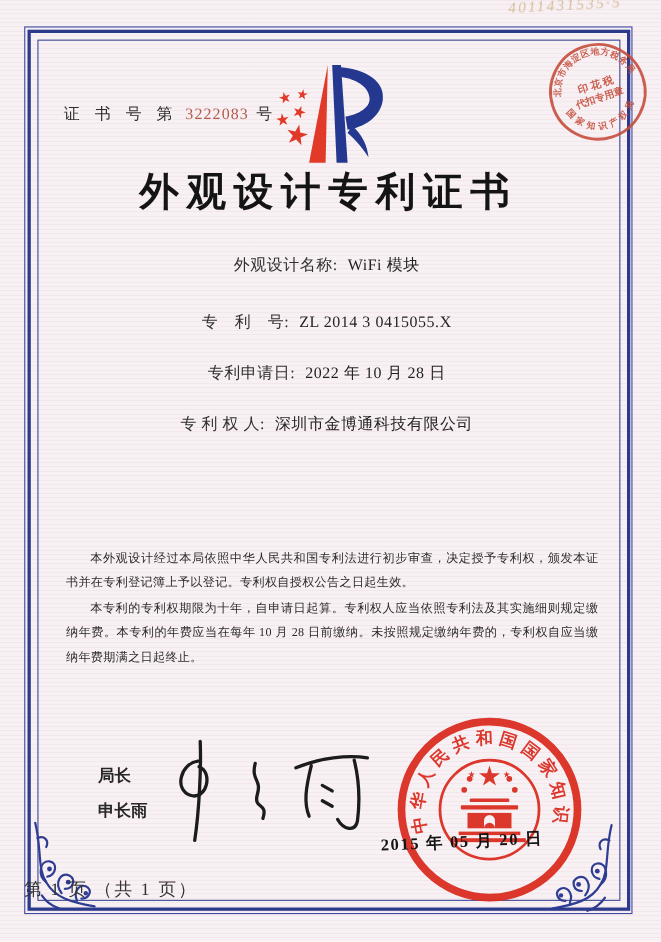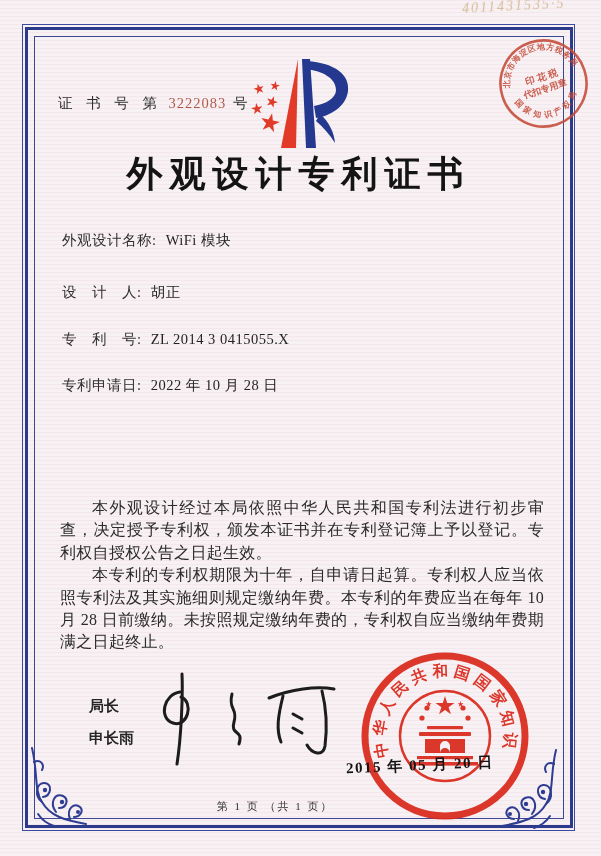--- a/index.html
+++ b/index.html
@@ -28,45 +28,45 @@
   .cert-no .prefix{ letter-spacing:5px; }
   .cert-no .num{ color:#b05a49; letter-spacing:1px; padding:0 3px; }
   .cert-no .suffix{ letter-spacing:1px; }
   
   .logo{ position:absolute; left:246px; top:56px; }
   
   .title{ position:absolute; left:22px; top:150px; width:553px; text-align:center;
     font-size:36px; font-weight:bold; letter-spacing:7px; color:#141414; }
   
   .fields{ position:absolute; left:62px; top:231px; width:470px; }
-  .field-row{ font-size:14.5px; color:#2f2f2f; margin-bottom:27.5px; letter-spacing:.5px; }
+  .field-row{ font-size:14.5px; color:#2f2f2f; margin-bottom:27.5px; letter-spacing:.5px;text-align:center; }
   .field-row:first-child{ margin-bottom:33px; }
   .field-label{ color:#2f2f2f; }
   .field-value{ color:#232323; padding-left:5px; }
   
   .body-text{ position:absolute; left:60px; top:497px; width:484px; }
-  .body-text p{ font-size:16px; line-height:22.4px; text-align:justify;
+  .body-text p{ font-size:11px; line-height:22.4px; text-align:justify;
     text-indent:2em; color:#2b2b2b; letter-spacing:.3px; }
   
   .sig-block{ position:absolute; left:89px; top:690px;
     font-family:"Liberation Sans","DejaVu Sans",sans-serif;
     font-size:15px; font-weight:600; color:#262626; line-height:32px; }
   .sig-svg{ position:absolute; left:136px; top:666px; }
   
   .tax-seal{ position:absolute; left:495px; top:35px; z-index:5; }
   .office-seal{ position:absolute; left:355px; top:646px; z-index:4; }
   .seal-date{ position:absolute; left:346px; top:756px; z-index:6;
     font-size:15px; font-weight:bold; color:#141414; letter-spacing:1.5px;
     transform:rotate(-2.5deg); }
   
   .flourish-left{ position:absolute; left:26px; top:744px; }
   .flourish-right{ position:absolute; left:500px; top:746px; transform:scaleX(-1); }
   
-  .footer{ position:absolute; left:22px; top:799px; width:506px; text-align:center;
-    font-size:11px; letter-spacing:2px; color:#333; }
+  .footer{ position:absolute; left:22px; top:799px; width:506px; 
+    font-size:16px; letter-spacing:2px; color:#333; }
 </style>
 </head>
 <body>
 
 <div class="page">
 
   <div class="frame-outer"></div>
   <div class="frame-thick"></div>
   <div class="frame-inner"></div>
 
@@ -96,30 +96,30 @@
   </svg>
 
   <div class="title">外观设计专利证书</div>
 
   <div class="fields">
     <div class="field-row">
       <span class="field-label">外观设计名称:</span>
       <span class="field-value">WiFi 模块</span>
     </div>
     <div class="field-row">
-      <span class="field-label">设　计　人:</span>
-      <span class="field-value">胡正</span>
-    </div>
-    <div class="field-row">
       <span class="field-label">专　利　号:</span>
       <span class="field-value">ZL 2014 3 0415055.X</span>
     </div>
     <div class="field-row">
       <span class="field-label">专利申请日:</span>
       <span class="field-value">2022 年 10 月 28 日</span>
+    </div>
+    <div class="field-row">
+      <span class="field-label">专 利 权 人:</span>
+      <span class="field-value">深圳市金博通科技有限公司</span>
     </div>
   </div>
 
   <div class="body-text">
     <p>本外观设计经过本局依照中华人民共和国专利法进行初步审查，决定授予专利权，颁发本证书并在专利登记簿上予以登记。专利权自授权公告之日起生效。</p>
     <p>本专利的专利权期限为十年，自申请日起算。专利权人应当依照专利法及其实施细则规定缴纳年费。本专利的年费应当在每年 10 月 28 日前缴纳。未按照规定缴纳年费的，专利权自应当缴纳年费期满之日起终止。</p>
   </div>
 
   <div class="sig-block">
     <div>局长</div>

